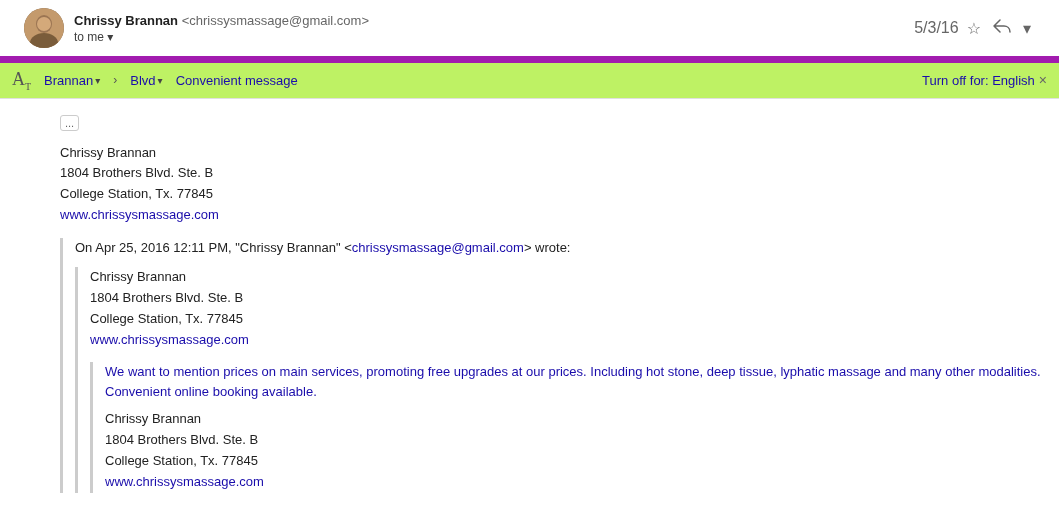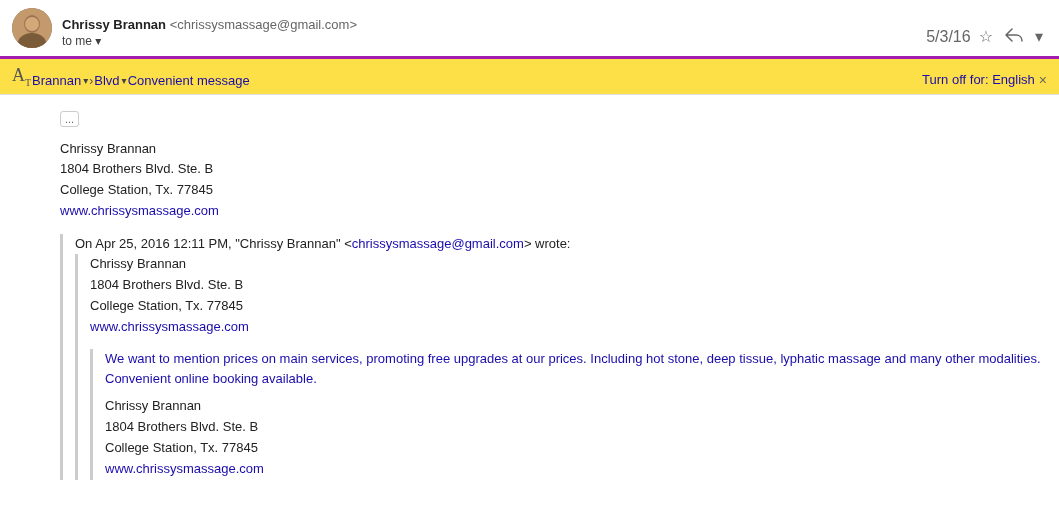--- a/index.html
+++ b/index.html
@@ -8,23 +8,23 @@
       font-size: 13px;
       color: #222;
       background: #fff;
       width: 1059px;
       min-height: 524px;
     }
 
     
     .email-header {
       display: flex;
-      align-items: flex-end;
-      padding: 8px 12px;
-      border-bottom: 3px solid #a21caf;
+      align-items: center;
+      padding: 8px 24px;
+      border-bottom: 7px solid #a21caf;
     }
     .avatar {
       width: 40px;
       height: 40px;
       border-radius: 50%;
       background: #8B6E4E;
       margin-right: 10px;
       flex-shrink: 0;
       overflow: hidden;
       display: flex;
@@ -52,25 +52,25 @@
       cursor: pointer;
     }
     .date {
       font-size: 16px;
       color: #666;
     }
 
     
     .translate-bar {
       display: flex;
-      align-items: flex-end;
+      align-items: center;
       padding: 6px 12px;
       border-bottom: 1px solid #e0e0e0;
-      background: #fde047;
-      gap: 1px;
+      background: #bef264;
+      gap: 13px;
     }
     .lang-btn {
       background: none;
       border: none;
       color: #1a0dab;
       cursor: pointer;
       font-size: 13px;
       display: flex;
       align-items: center;
       gap: 2px;
@@ -135,21 +135,21 @@
       color: #222;
     }
     .signature-block a {
       color: #1a0dab;
       text-decoration: none;
     }
 
     .quote-text {
       font-size: 13px;
       color: #222;
-      margin-bottom: 1px;
+      margin-bottom: 10px;
       line-height: 1.5;
     }
     .quote-text a {
       color: #1a0dab;
       text-decoration: none;
     }
 
     .quoted-block {
       border-left: 3px solid #ccc;
       padding-left: 12px;

